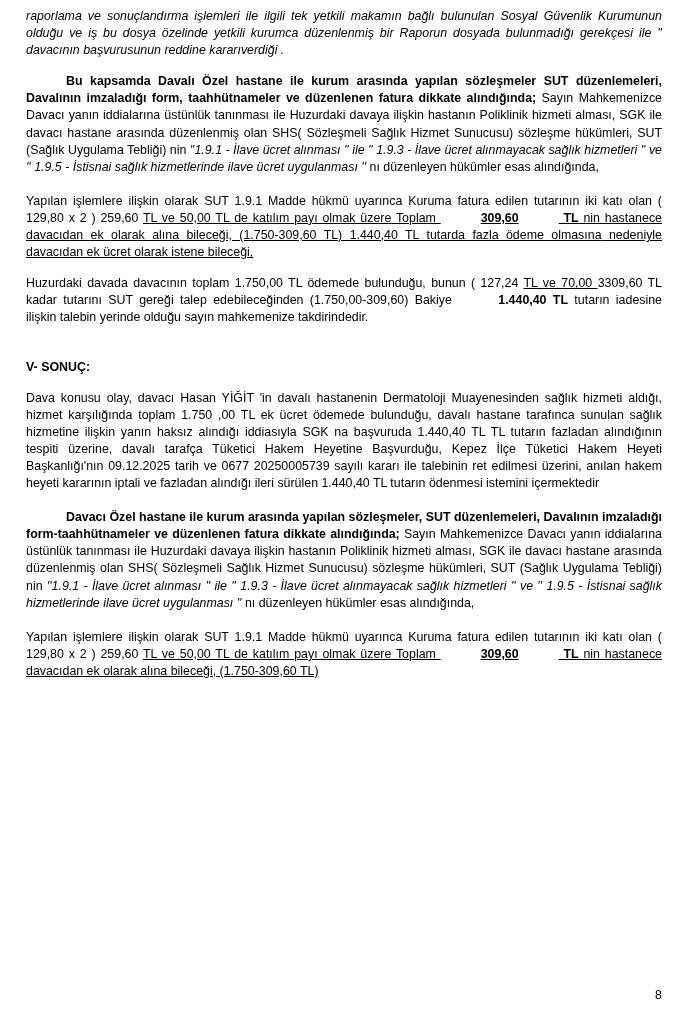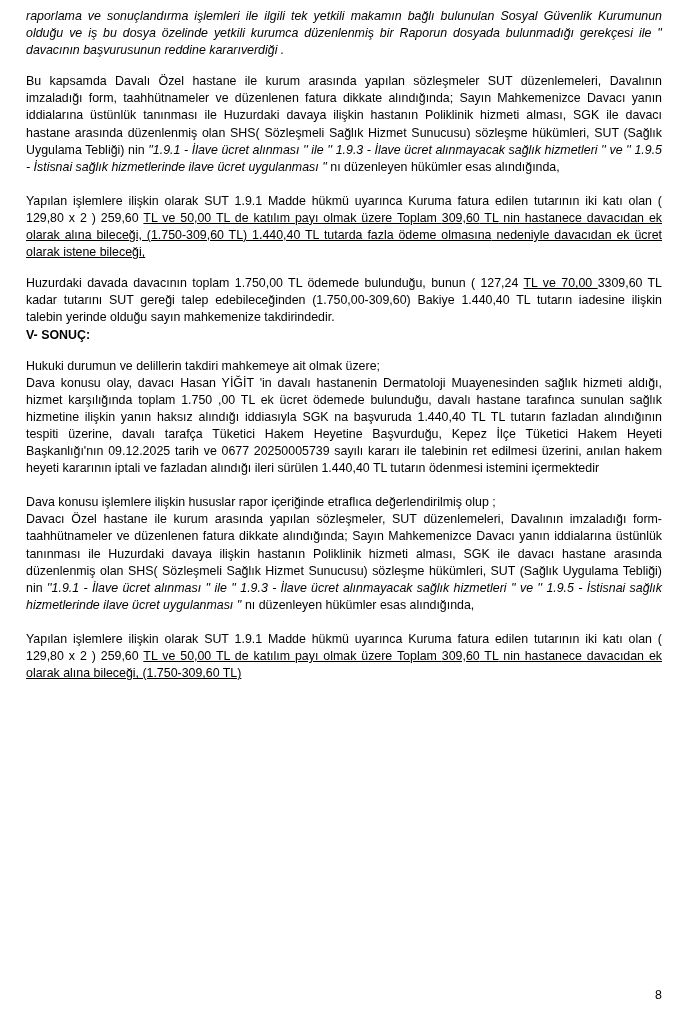--- a/index.html
+++ b/index.html
@@ -24,27 +24,28 @@
   }
   p {
     margin: 0 0 0 0;
     text-align: justify;
     font-size: 12.4px;
     line-height: 17.1px;
   }
   .gap-md { height: 14px; }
   .gap-lg { height: 17px; }
   .it { font-style: italic; }
-  .bd { font-weight: normal; }
+  .bd { font-weight: bold; margin-left: 40px; }
   .ul { text-decoration: underline; }
   .section-title {
     font-weight: bold;
     font-size: 12.4px;
     line-height: 17.1px;
     text-align: left;
+    margin-top: 32px;
   }
   .pagenum {
     position: absolute;
     right: 30px;
     bottom: 22px;
     font-size: 12.4px;
   }
 </style>
 </head>
 <body>
@@ -62,27 +63,25 @@
   <p><span>Yapılan işlemlere ilişkin olarak SUT 1.9.1 Madde hükmü uyarınca  Kuruma fatura edilen tutarının iki katı  olan ( 129,80 x 2 ) 259,60 </span><span class="ul">TL ve 50,00 TL de katılım payı olmak üzere Toplam </span><span class="ul bd">309,60</span><span class="ul bd"> TL</span><span class="ul">  nin hastanece davacıdan ek olarak alına bileceği, (1.750-309,60 TL) 1.440,40  TL tutarda fazla ödeme olmasına</span><span class="ul"> nedeniyle davacıdan  ek ücret olarak istene bileceği,</span></p>
 
   <div class="gap-md"></div>
 
   <p><span>        Huzurdaki davada davacının toplam 1.750,00 TL ödemede bulunduğu, bunun ( 127,24 </span><span class="ul">TL ve 70,00 </span><span> 3309,60 TL kadar tutarını SUT gereği talep edebileceğinden (1.750,00-309,60) Bakiye </span><span class="bd">1.440,40  TL</span><span> tutarın iadesine ilişkin talebin yerinde olduğu sayın mahkemenize takdirindedir.</span></p>
 
   <p class="section-title">V- SONUÇ:</p>
 
   <div class="gap-md"></div>
 
-  <p>Hukuki durumun ve delillerin takdiri mahkemeye ait olmak üzere;</p>
 
   <p>Dava konusu olay,    davacı Hasan YİĞİT 'in      davalı hastanenin Dermatoloji Muayenesinden     sağlık hizmeti aldığı, hizmet karşılığında toplam 1.750 ,00 TL ek ücret ödemede bulunduğu, davalı hastane tarafınca sunulan sağlık hizmetine ilişkin yanın haksız alındığı iddiasıyla SGK na başvuruda 1.440,40 TL TL tutarın fazladan alındığının tespiti üzerine, davalı tarafça Tüketici Hakem Heyetine Başvurduğu, Kepez İlçe Tüketici Hakem Heyeti Başkanlığı'nın 09.12.2025 tarih ve 0677 20250005739  sayılı kararı ile talebinin ret edilmesi üzerini, anılan hakem heyeti kararının iptali ve fazladan alındığı ileri sürülen 1.440,40 TL tutarın ödenmesi  istemini içermektedir</p>
 
   <div class="gap-lg"></div>
 
-  <p>Dava konusu işlemlere ilişkin hususlar rapor içeriğinde etraflıca değerlendirilmiş olup ;</p>
 
   <p><span class="bd">Davacı Özel hastane ile kurum arasında yapılan sözleşmeler,  SUT düzenlemeleri, Davalının imzaladığı form-taahhütnameler ve düzenlenen fatura dikkate alındığında;</span><span>   Sayın Mahkemenizce Davacı yanın iddialarına üstünlük tanınması ile Huzurdaki davaya ilişkin hastanın Poliklinik hizmeti alması, SGK ile davacı hastane arasında düzenlenmiş olan SHS( Sözleşmeli  Sağlık Hizmet Sunucusu) sözleşme hükümleri, SUT (Sağlık Uygulama Tebliği)  nin </span><span class="it">''1.9.1 - İlave ücret alınması '' ile '' 1.9.3 - İlave ücret alınmayacak sağlık hizmetleri '' ve '' 1.9.5 - İstisnai sağlık hizmetlerinde ilave ücret uygulanması ''</span><span> nı düzenleyen hükümler esas alındığında,</span></p>
 
   <div class="gap-lg"></div>
 
   <p><span>Yapılan işlemlere ilişkin olarak SUT 1.9.1 Madde hükmü uyarınca  Kuruma fatura edilen tutarının iki katı  olan ( 129,80 x 2 ) 259,60 </span><span class="ul">TL ve 50,00 TL de katılım payı olmak üzere Toplam </span><span class="ul bd">309,60</span><span class="ul bd"> TL</span><span class="ul">  nin hastanece davacıdan ek olarak alına bileceği, (1.750-309,60 TL)</span></p>
 
   <div class="pagenum">8</div>
 </div>
 

